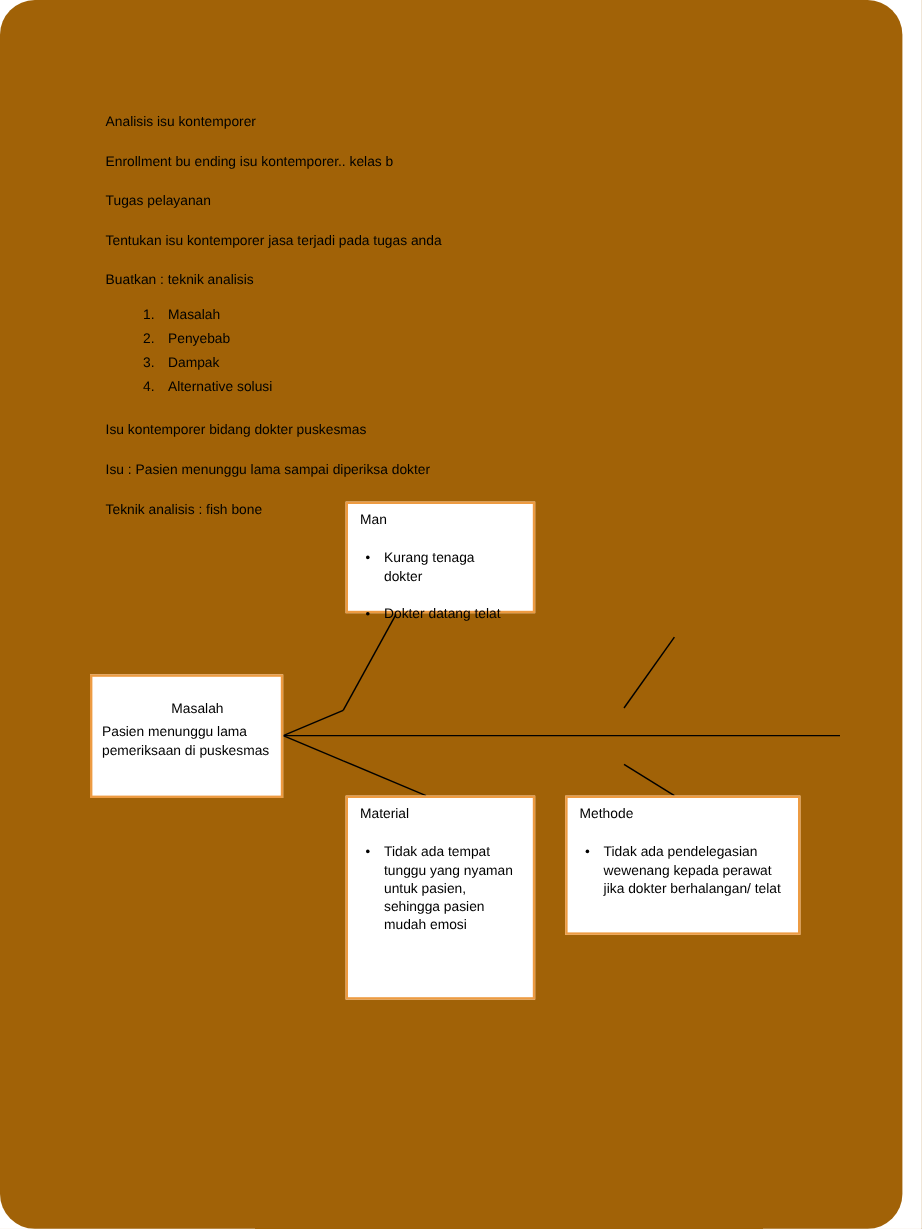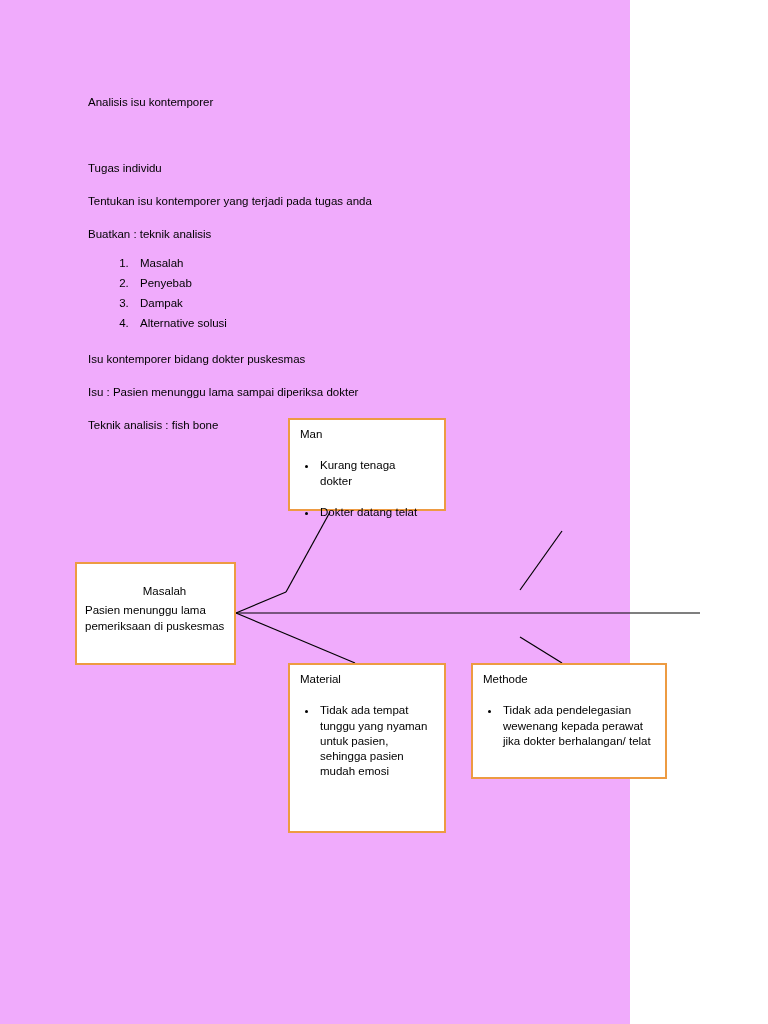--- a/index.html
+++ b/index.html
@@ -11,23 +11,24 @@
     width: 768px;
     height: 1024px;
     font-family: "Liberation Sans", sans-serif;
     color: #000000;
     position: relative;
     overflow: hidden;
   }
   .page {
     position: absolute;
     left: 0; top: 0;
-    width: 630px;
+    width: 752px;
     height: 1024px;
-    background: #f0abfc;
+    background: #a16207;
+    border-radius: 29px;
   }
   .text-block {
     position: absolute;
     left: 88px;
     font-size: 11.5px;
     line-height: 1.3;
     color: #000000;
     white-space: nowrap;
   }
   .numbered-list {
@@ -113,22 +114,23 @@
     left: 471px; top: 263px; width: 196px; height: 116px;
     padding: 7px 6px 0 10px;
   }
 </style>
 </head>
 <body>
 
 <div class="page">
 
   <div class="text-block" style="top:95px">Analisis isu kontemporer</div>
-  <div class="text-block" style="top:161px">Tugas individu</div>
-  <div class="text-block" style="top:194px">Tentukan isu kontemporer yang terjadi pada tugas anda</div>
+  <div class="text-block" style="top:128px">Enrollment bu ending isu kontemporer.. kelas b</div>
+  <div class="text-block" style="top:161px">Tugas pelayanan</div>
+  <div class="text-block" style="top:194px">Tentukan isu kontemporer jasa terjadi pada tugas anda</div>
   <div class="text-block" style="top:227px">Buatkan : teknik analisis</div>
 
   <ol class="numbered-list">
     <li>Masalah</li>
     <li>Penyebab</li>
     <li>Dampak</li>
     <li>Alternative solusi</li>
   </ol>
 
   <div class="text-block" style="top:385px">Isu : Pasien menunggu lama sampai diperiksa dokter</div>

